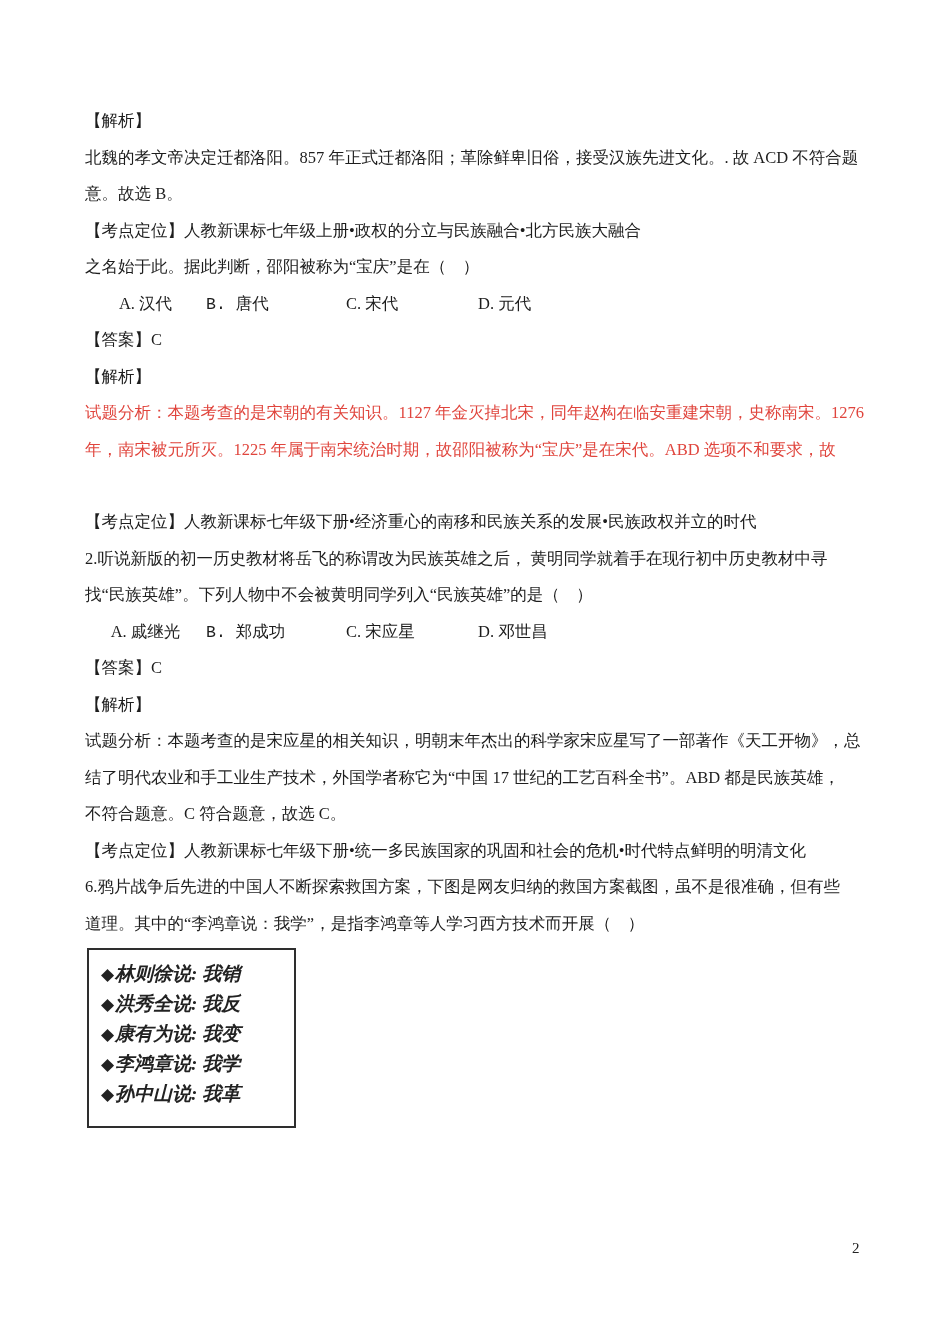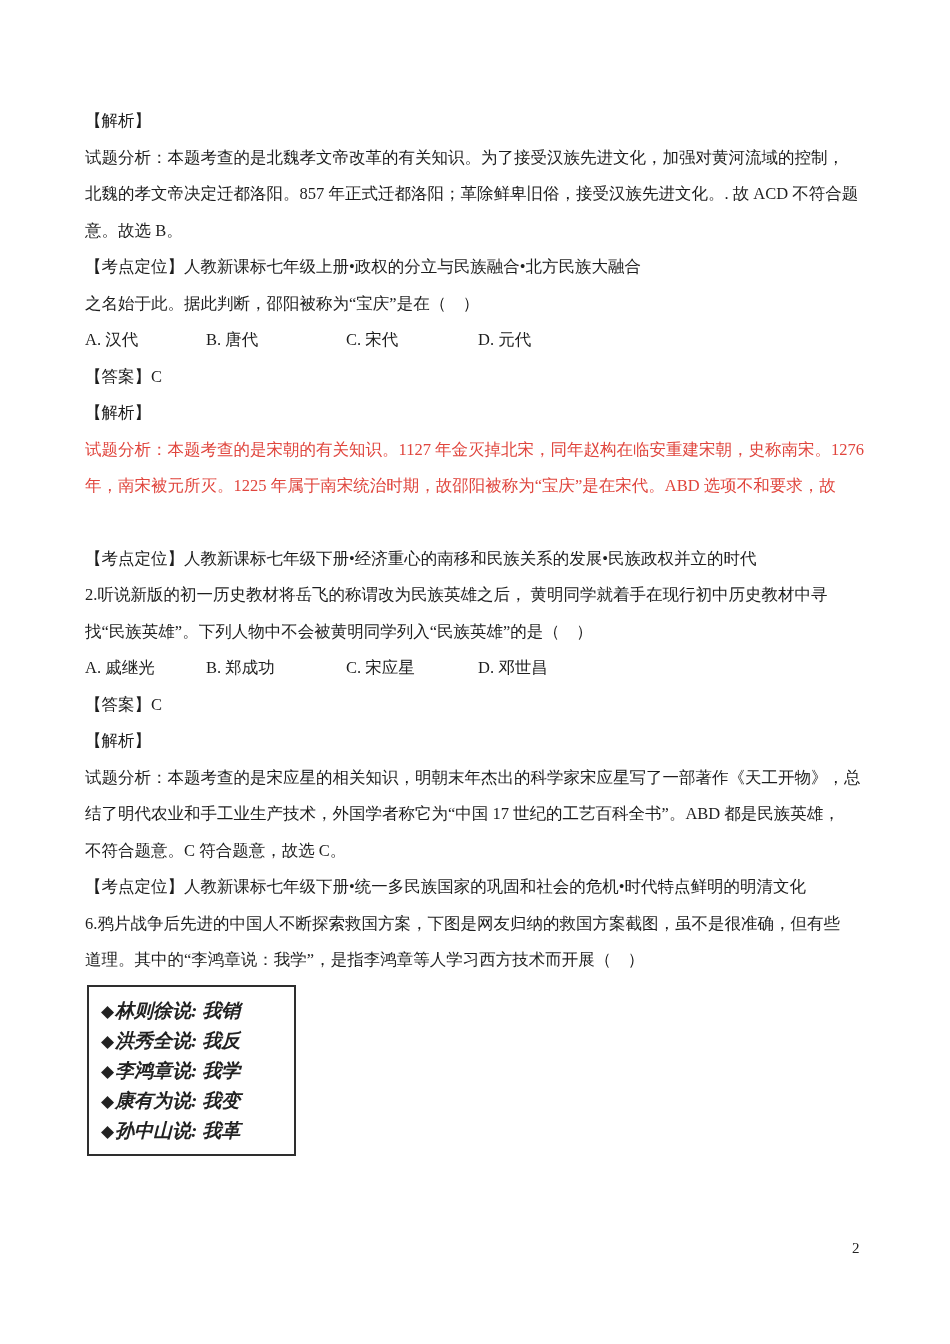--- a/index.html
+++ b/index.html
@@ -25,29 +25,29 @@
   }
   .line {
     line-height: 36.5px;
     height: 36.5px;
     white-space: nowrap;
     overflow: visible;
   }
   .red { color: var(--highlight-red, #e0453d); }
   .gap-before { margin-top: 36px; }
   .options-row .opt { display: inline-block; }
-  .opt-a { width: 121px; }
-  .opt-b { width: 140px; }
+  .opt-a { width: 121px; text-align: center; }
+  .opt-b { width: 140px; font-family: Liberation Mono, monospace; }
   .opt-c { width: 132px; }
   .figure-box {
     margin-top: 6px;
     margin-left: 2px;
     width: 187px;
     border: 2px solid #2e2e2e;
-    padding: 9px 6px 8px 12px;
+    padding: 9px 6px 17px 12px;
     font-size: 19px;
     line-height: 29px;
     font-style: italic;
     font-weight: 600;
     color: #222;
   }
   .fig-item { white-space: nowrap; }
   .fig-item .diamond {
     font-style: normal;
     font-size: 17px;
@@ -61,21 +61,20 @@
     color: #222;
   }
 </style>
 </head>
 <body>
 
 <div class="page">
   <div class="content">
 
     <div class="line">【解析】</div>
-    <div class="line">试题分析：本题考查的是北魏孝文帝改革的有关知识。为了接受汉族先进文化，加强对黄河流域的控制，</div>
     <div class="line">北魏的孝文帝决定迁都洛阳。857 年正式迁都洛阳；革除鲜卑旧俗，接受汉族先进文化。. 故 ACD 不符合题</div>
     <div class="line">意。故选 B。</div>
     <div class="line">【考点定位】人教新课标七年级上册•政权的分立与民族融合•北方民族大融合</div>
 
     <div class="line">之名始于此。据此判断，邵阳被称为“宝庆”是在（　）</div>
     <div class="line options-row">
       <span class="opt opt-a">A. 汉代</span><span class="opt opt-b">B. 唐代</span><span class="opt opt-c">C. 宋代</span><span class="opt">D. 元代</span>
     </div>
     <div class="line">【答案】C</div>
     <div class="line">【解析】</div>
@@ -94,21 +93,21 @@
     <div class="line">结了明代农业和手工业生产技术，外国学者称它为“中国 17 世纪的工艺百科全书”。ABD 都是民族英雄，</div>
     <div class="line">不符合题意。C 符合题意，故选 C。</div>
     <div class="line">【考点定位】人教新课标七年级下册•统一多民族国家的巩固和社会的危机•时代特点鲜明的明清文化</div>
 
     <div class="line">6.鸦片战争后先进的中国人不断探索救国方案，下图是网友归纳的救国方案截图，虽不是很准确，但有些</div>
     <div class="line">道理。其中的“李鸿章说：我学”，是指李鸿章等人学习西方技术而开展（　）</div>
 
     <div class="figure-box">
       <div class="fig-item"><span class="diamond">◆</span><span>林则徐说: 我销</span></div>
       <div class="fig-item"><span class="diamond">◆</span><span>洪秀全说: 我反</span></div>
+      <div class="fig-item"><span class="diamond">◆</span><span>康有为说: 我变</span></div>
       <div class="fig-item"><span class="diamond">◆</span><span>李鸿章说: 我学</span></div>
-      <div class="fig-item"><span class="diamond">◆</span><span>康有为说: 我变</span></div>
       <div class="fig-item"><span class="diamond">◆</span><span>孙中山说: 我革</span></div>
     </div>
 
   </div>
 
   <div class="page-number">2</div>
 </div>
 
 </body></html>

